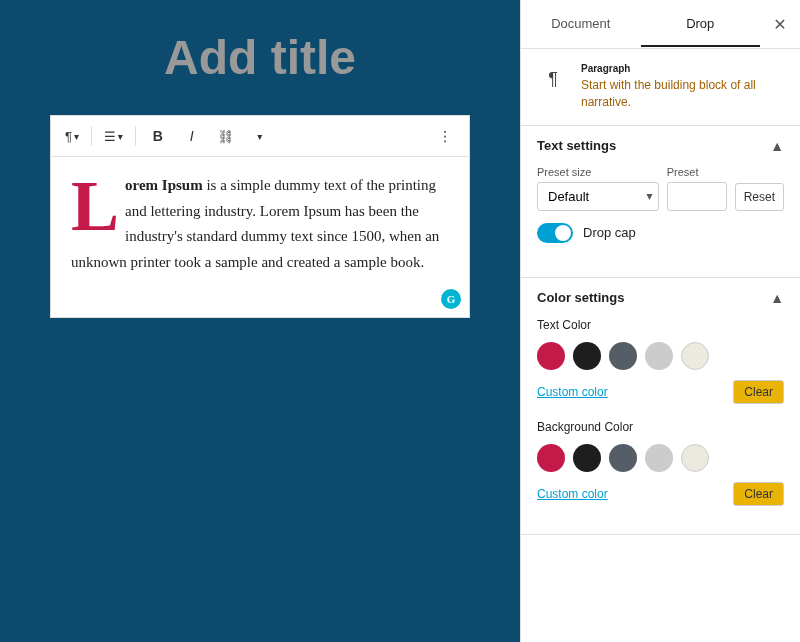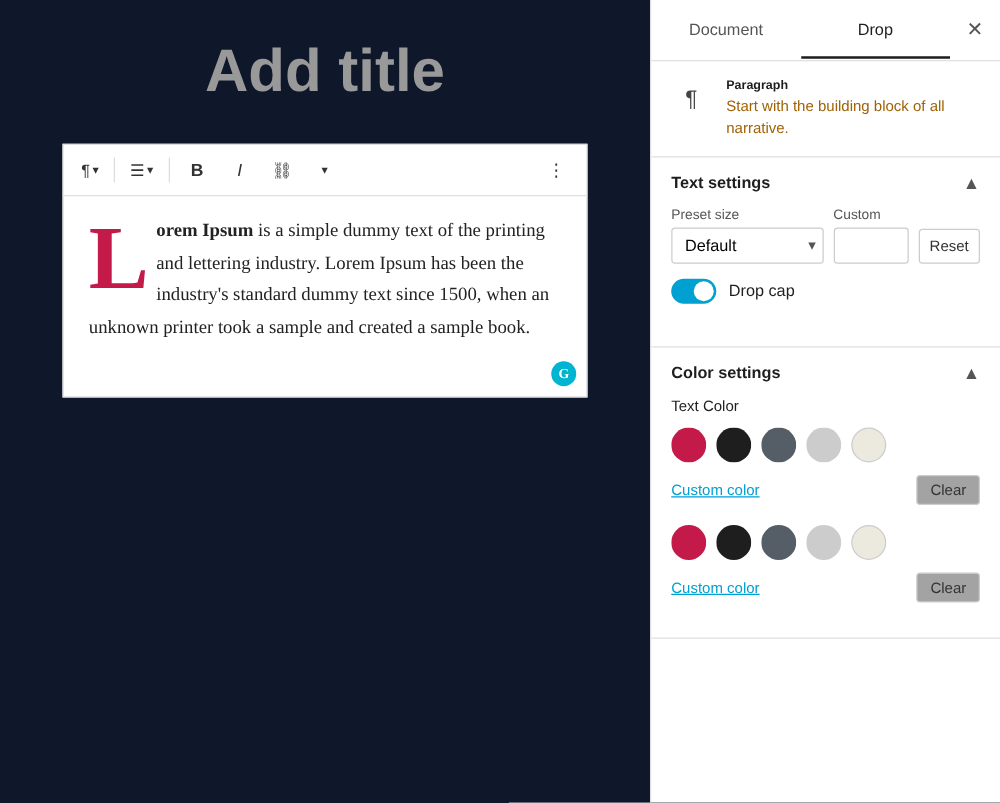--- a/index.html
+++ b/index.html
@@ -1,20 +1,20 @@
 <!DOCTYPE html>
 <html><head>
   <meta charset="utf-8">
   <style>
     * { box-sizing: border-box; margin: 0; padding: 0; }
     body { font-family: -apple-system, BlinkMacSystemFont, 'Segoe UI', sans-serif; display: flex; width: 800px; height: 642px; overflow: hidden; }
 
     
     .editor-panel {
-      background-color: #0f172a;
+      background-color: #0c4a6e;
       width: 520px;
       height: 642px;
       display: flex;
       flex-direction: column;
       align-items: center;
       padding: 30px 20px;
       position: relative;
     }
 
     .add-title {
@@ -321,21 +321,21 @@
       color: #00a0d2;
       font-size: 12px;
       cursor: pointer;
       text-decoration: underline;
     }
 
     .clear-btn {
       padding: 4px 10px;
       border: 1px solid #ccc;
       border-radius: 3px;
-      background: #a3a3a3;
+      background: #eab308;
       cursor: pointer;
       font-size: 12px;
       color: #333;
     }
 
     .bg-section-label {
       font-size: 12px;
       color: #1e1e1e;
       margin-bottom: 10px;
       font-weight: 500;
@@ -419,21 +419,21 @@
           <select class="preset-select">
             <option>Default</option>
             <option>Small</option>
             <option>Medium</option>
             <option>Large</option>
             <option>X-Large</option>
           </select>
         </div>
       </div>
       <div class="custom-group">
-        <span class="input-label">Custom</span>
+        <span class="input-label">Preset</span>
         <input type="text" class="custom-input" value="" style="">
       </div>
       <button class="reset-btn">Reset</button>
     </div>
 
     <div class="drop-cap-row">
       <button class="toggle"></button>
       <span class="drop-cap-label">Drop cap</span>
     </div>
   </div>
@@ -452,20 +452,21 @@
       <div class="swatch" style="background:#1e1e1e;"></div>
       <div class="swatch" style="background:#555d66;"></div>
       <div class="swatch" style="background:#ccc;"></div>
       <div class="swatch" style="background:#ece9de; border: 1px solid #ccc;"></div>
     </div>
     <div class="color-actions">
       <button class="custom-color-btn">Custom color</button>
       <button class="clear-btn">Clear</button>
     </div>
 
+    <div class="bg-section-label">Background Color</div>
     <div class="color-swatches">
       <div class="swatch" style="background:#c41a4a;"></div>
       <div class="swatch" style="background:#1e1e1e;"></div>
       <div class="swatch" style="background:#555d66;"></div>
       <div class="swatch" style="background:#ccc;"></div>
       <div class="swatch" style="background:#ece9de; border: 1px solid #ccc;"></div>
     </div>
     <div class="color-actions">
       <button class="custom-color-btn">Custom color</button>
       <button class="clear-btn">Clear</button>

